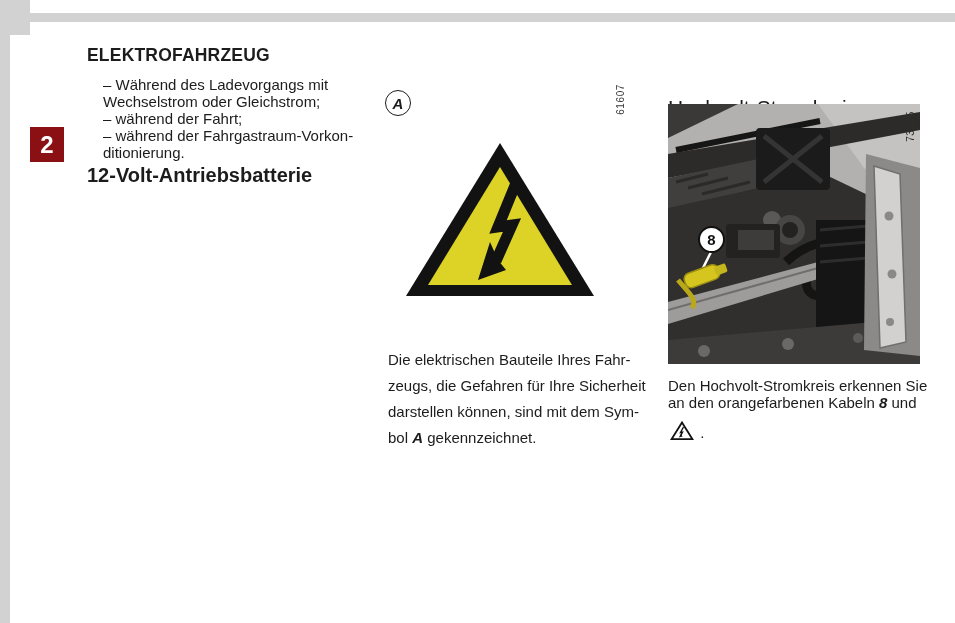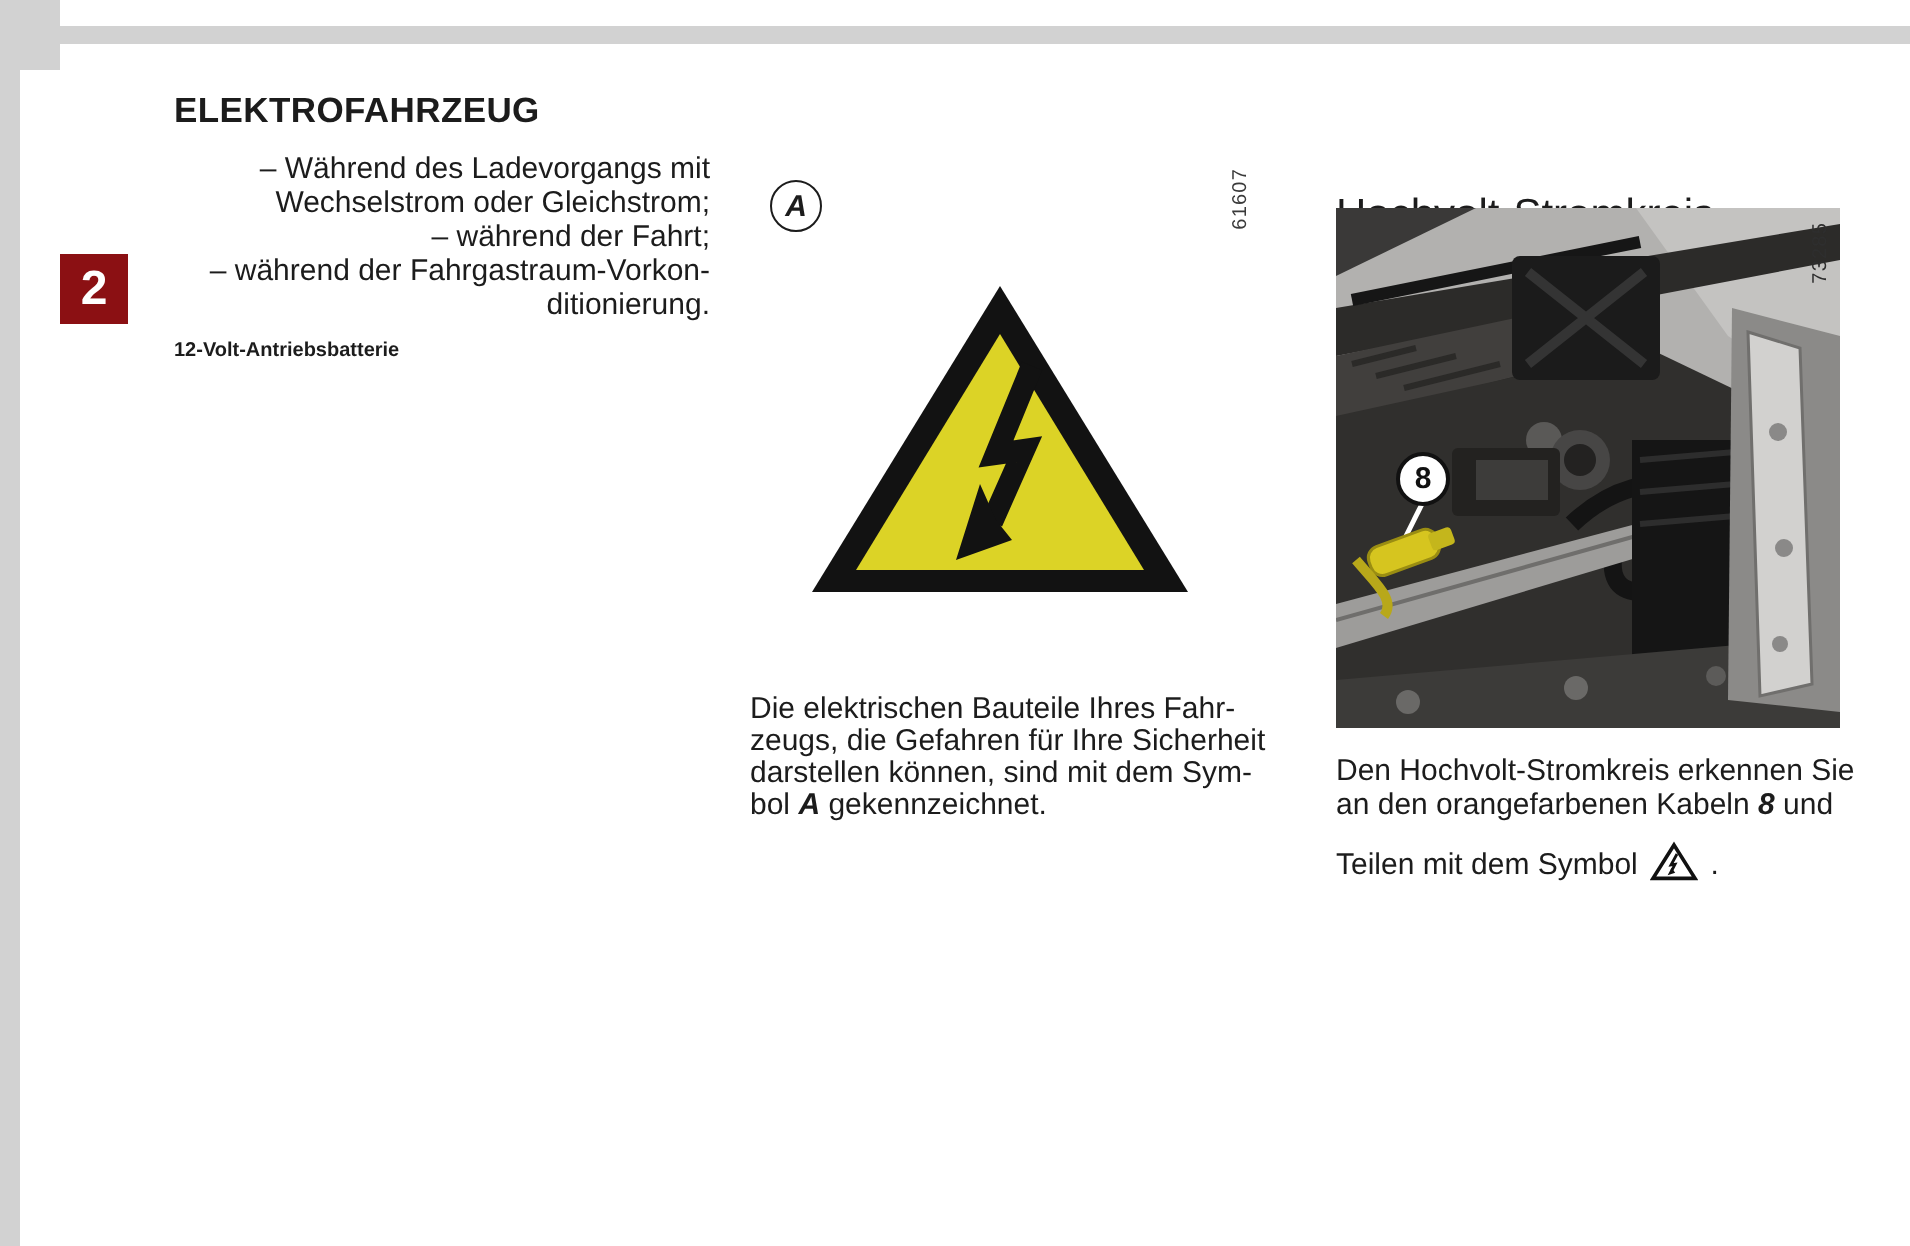--- a/index.html
+++ b/index.html
@@ -17,41 +17,41 @@
   .badge{
     position:absolute;left:30px;top:127px;width:34px;height:35px;
     background:#8b1013;color:#ffffff;font-weight:bold;font-size:24px;
     display:flex;align-items:center;justify-content:center;
   }
 
   
   .col-left{position:absolute;left:87px;top:47px;width:268px;font-size:15px;line-height:17px;}
   .col-left h1{font-size:17.5px;margin:0 0 12px 0;font-weight:bold;letter-spacing:.2px;}
   .pre{white-space:pre-line;margin:0 0 4px 0;}
-  .list-block{white-space:pre-line;margin:2px 0 6px 4px;text-align:right;}
-  .sub{font-size:10px;font-weight:bold;margin:1px 0 4px 0;}
+  .list-block{white-space:pre-line;margin:2px 0 6px 16px;}
+  .sub{font-size:20px;font-weight:bold;margin:1px 0 4px 0;}
   .b{font-weight:bold;}
   .bi{font-weight:bold;font-style:italic;}
 
   
   .a-label{
     position:absolute;left:385px;top:90px;width:24px;height:24px;
     border:1.8px solid #1c1c1c;border-radius:50%;
     display:flex;align-items:center;justify-content:center;
     font-weight:bold;font-style:italic;font-size:15px;
   }
   .vert-num{
     writing-mode:vertical-rl;transform:rotate(180deg);
     font-size:10px;color:#3a3a3a;letter-spacing:.6px;
   }
   #num61607{position:absolute;left:615px;top:84px;}
   .tri-wrap{position:absolute;left:402px;top:139px;width:196px;height:162px;}
   .mid-caption{
-    position:absolute;left:375px;top:347px;width:278px;
-    font-size:15px;line-height:16px;white-space:pre-line;
+    position:absolute;left:388px;top:347px;width:278px;
+    font-size:15px;line-height:26px;white-space:pre-line;
   }
 
   
   .right-heading{position:absolute;left:668px;top:96px;font-size:21px;font-weight:normal;}
   .photo{position:absolute;left:668px;top:104px;width:252px;height:260px;}
   .photo svg{display:block;}
   #num73285{position:absolute;left:237px;top:7px;color:#2e2e2e;}
   .callout{
     position:absolute;left:30px;top:122px;width:23px;height:23px;
     background:#ffffff;border:2px solid #111111;border-radius:50%;
@@ -145,20 +145,19 @@
     <path d="M10,176 C20,188 30,196 24,204" stroke="#b8a81a" stroke-width="5" fill="none"></path>
   </svg>
   <div id="num73285" class="vert-num">73285</div>
   <div class="callout">8</div>
 </div>
 
 <div class="right-cap1"><span>Den Hochvolt-Stromkreis erkennen Sie
 an den orangefarbenen Kabeln </span><span class="bi">8</span><span> und</span></div>
 
 <div class="right-cap2">
-  <span>Teilen mit dem Symbol </span>
   <svg width="24" height="21" viewBox="0 0 24 21">
     <polygon points="12,2.5 22.5,19.2 1.5,19.2" fill="none" stroke="#111111" stroke-width="1.8"></polygon>
     <path d="M13.5,7 L10.5,12.5 L12.5,12.2 L10.8,15.4" stroke="#111111" stroke-width="1.4" fill="none"></path>
     <polygon points="8.8,17.6 12.6,16.4 10.8,13.9" fill="#111111"></polygon>
   </svg>
   <span> .</span>
 </div>
 
 </body></html>

